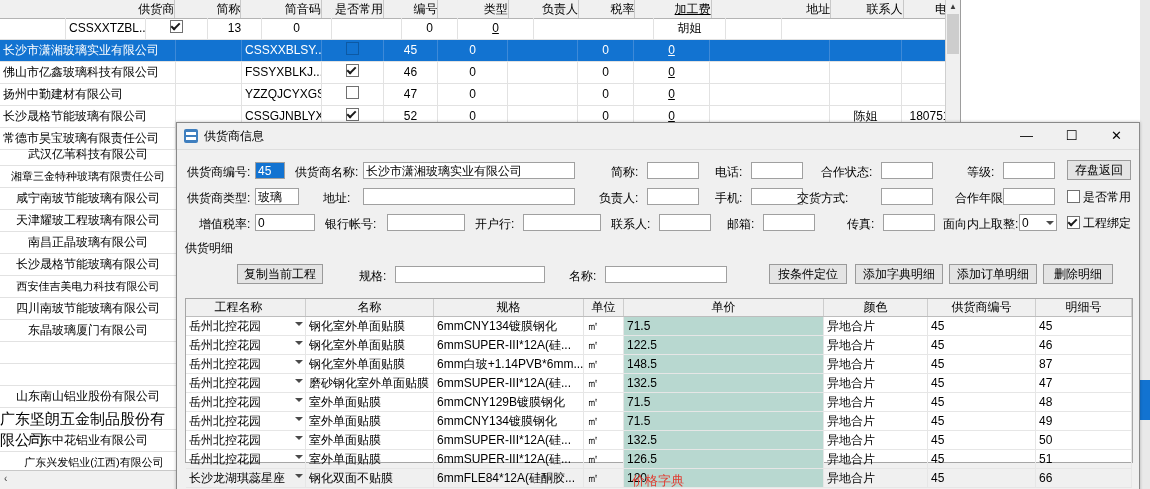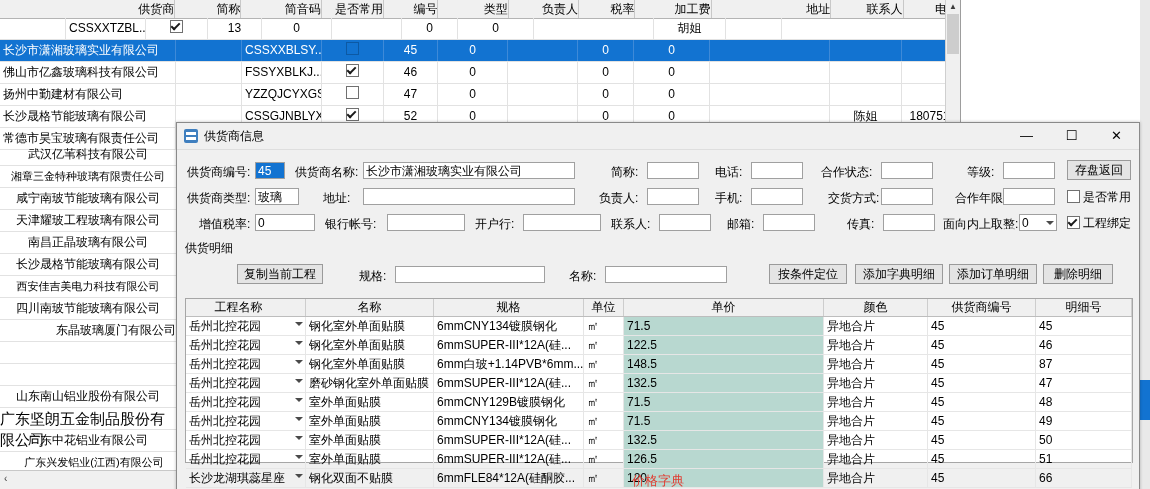--- a/index.html
+++ b/index.html
@@ -26,21 +26,21 @@
   .bg-row.sel{background:#1273d1;color:#fff;}
   .bg-row.sel > div{border-right:1px solid #3e8ad8;}
   .c-name{width:176px;}
   .c-abbr{width:66px;}
   .c-code{width:80px;}
   .c-common{width:62px;text-align:center;}
   .c-num{width:54px;text-align:center;}
   .c-type{width:70px;text-align:center;}
   .c-duty{width:70px;text-align:center;}
   .c-rate{width:56px;text-align:center;}
-  .c-fee{width:76px;text-align:center;}
+  .c-fee{width:76px;text-align:center;text-decoration:underline;}
   .c-addr{width:120px;}
   .c-link{width:72px;text-align:center;}
   .c-tel{width:56px;text-align:center;}
 
   .chk{display:inline-block;width:11px;height:11px;border:1px solid #707070;background:#fff;vertical-align:-1px;position:relative;}
   .chk.on::after{content:"";position:absolute;left:2px;top:0px;width:3px;height:7px;border:solid #1a1a1a;border-width:0 2px 2px 0;transform:rotate(45deg);}
   .chk.blue{background:#1273d1;border-color:#0c59a4;}
 
   .bg-scroll{position:absolute;right:0;top:0;width:14px;height:489px;background:#f0f0f0;border-left:1px solid #cfcfcf;}
   .bg-scroll .arrow{height:14px;text-align:center;font-size:8px;line-height:14px;color:#3c3c3c;}
@@ -225,21 +225,21 @@
   <div class="left-list">
     <div class="abs" style="left:0;top:144px;width:176px;">
       <div style="height:21px;line-height:21px;text-align:center;border-bottom:1px solid #e2e2e2;">武汉亿苇科技有限公司</div>
       <div style="height:21px;line-height:21px;text-align:center;border-bottom:1px solid #e2e2e2;font-size:11px;">湘章三金特种玻璃有限责任公司</div>
       <div style="height:21px;line-height:21px;text-align:center;border-bottom:1px solid #e2e2e2;">咸宁南玻节能玻璃有限公司</div>
       <div style="height:21px;line-height:21px;text-align:center;border-bottom:1px solid #e2e2e2;">天津耀玻工程玻璃有限公司</div>
       <div style="height:21px;line-height:21px;text-align:center;border-bottom:1px solid #e2e2e2;">南昌正晶玻璃有限公司</div>
       <div style="height:21px;line-height:21px;text-align:center;border-bottom:1px solid #e2e2e2;">长沙晟格节能玻璃有限公司</div>
       <div style="height:21px;line-height:21px;text-align:center;border-bottom:1px solid #e2e2e2;font-size:11px;">西安佳吉美电力科技有限公司</div>
       <div style="height:21px;line-height:21px;text-align:center;border-bottom:1px solid #e2e2e2;">四川南玻节能玻璃有限公司</div>
-      <div style="height:21px;line-height:21px;text-align:right;border-bottom:1px solid #e2e2e2;">东晶玻璃厦门有限公司</div>
+      <div style="height:21px;line-height:21px;text-align:center;border-bottom:1px solid #e2e2e2;">东晶玻璃厦门有限公司</div>
       <div style="height:21px;line-height:21px;text-align:center;border-bottom:1px solid #e2e2e2;"></div>
       <div style="height:21px;line-height:21px;text-align:center;border-bottom:1px solid #e2e2e2;"></div>
       <div style="height:21px;line-height:21px;text-align:center;border-bottom:1px solid #e2e2e2;">山东南山铝业股份有限公司</div>
       <div style="height:21px;line-height:21px;text-align:left;border-bottom:1px solid #e2e2e2;font-size:15px;">广东坚朗五金制品股份有限公司</div>
       <div style="height:21px;line-height:21px;text-align:center;border-bottom:1px solid #e2e2e2;">广东中花铝业有限公司</div>
       <div style="height:21px;line-height:21px;text-align:center;border-bottom:1px solid #e2e2e2;font-size:11px;padding-left:12px;">广东兴发铝业(江西)有限公司</div>
       <div style="height:21px;line-height:21px;text-align:center;border-bottom:1px solid #e2e2e2;">湖南百成新材料有限公司</div>
 
     </div>
     <div class="left-foot">
@@ -294,21 +294,21 @@
 
       <span class="lbl abs" style="left:146px;top:40px;">地址:</span>
       <div class="fld abs" style="left:186px;top:38px;width:212px;"></div>
 
       <span class="lbl abs" style="left:422px;top:40px;">负责人:</span>
       <div class="fld abs" style="left:470px;top:38px;width:52px;"></div>
 
       <span class="lbl abs" style="left:538px;top:40px;">手机:</span>
       <div class="fld abs" style="left:574px;top:38px;width:52px;"></div>
 
-      <span class="lbl abs" style="left:651px;top:40px;">交货方式:</span>
+      <span class="lbl abs" style="left:620px;top:40px;">交货方式:</span>
       <div class="fld abs" style="left:704px;top:38px;width:52px;"></div>
 
       <span class="lbl abs" style="left:778px;top:40px;">合作年限:</span>
       <div class="fld abs" style="left:826px;top:38px;width:52px;"></div>
 
       <span class="lbl abs" style="left:890px;top:39px;"><span class="mini-chk"></span><span>是否常用</span></span>
 
       <span class="lbl abs" style="left:22px;top:66px;">增值税率:</span>
       <div class="fld abs" style="left:78px;top:64px;width:60px;">0</div>
 

